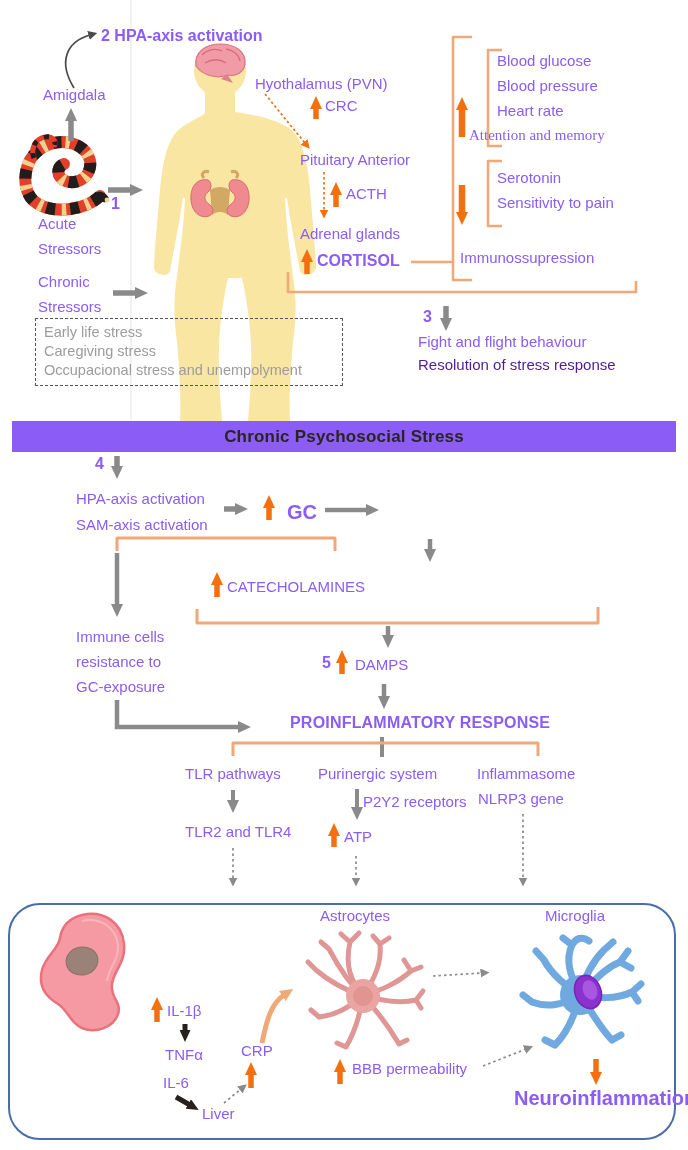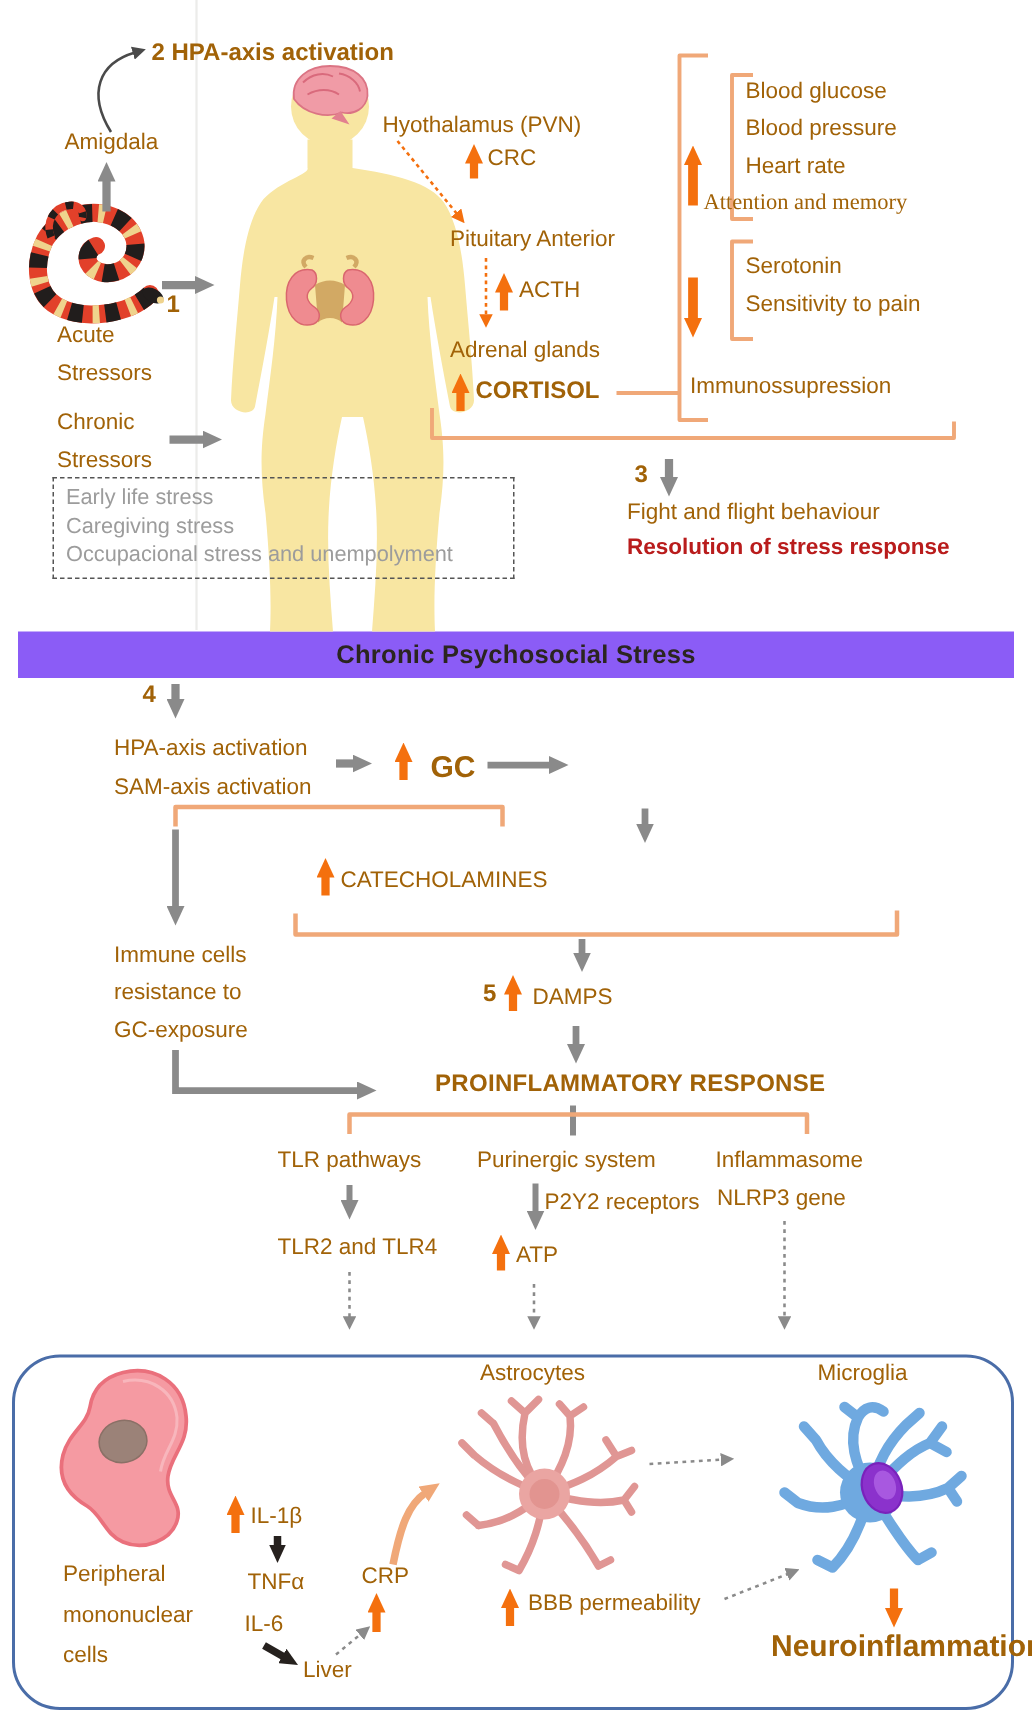--- a/index.html
+++ b/index.html
@@ -1,21 +1,21 @@
 <!DOCTYPE html>
 <html><head>
 <meta charset="utf-8">
 <style>
   html,body{margin:0;padding:0;background:#fff;}
   #canvas{position:relative;width:688px;height:1150px;background:#fff;overflow:hidden;
           font-family:"Liberation Sans","DejaVu Sans",sans-serif;color:#2e2a27;}
   #shapes{position:absolute;left:0;top:0;z-index:1;}
-  .lbl{position:absolute;z-index:2;font-size:15px;line-height:1.3;color:#a16207;white-space:pre-line;}
+  .lbl{position:absolute;z-index:2;font-size:15px;line-height:1.3;color:#8b5cf6;white-space:pre-line;}
   .b{font-weight:bold;}
-  .gray{color:#b91c1c;font-weight:bold;}
+  .gray{color:#4c1d95;}
   .fs16{font-size:16px;}
   .fs17{font-size:20px;}
   .lh25{line-height:25px;}
   .lh26{line-height:26px;}
   .lh27{line-height:27px;}
   #banner{position:absolute;left:12px;top:421px;width:664px;height:31px;background:#8b5cf6;z-index:0;
           display:flex;align-items:center;justify-content:center;}
   #banner .txt{font-weight:bold;font-size:17px;color:#2b2520;letter-spacing:.2px;}
   #dashed-box{position:absolute;left:35px;top:318px;width:308px;height:68px;border:1px dashed #555;z-index:2;box-sizing:border-box;}
   #dashed-box .txt{position:absolute;left:8px;top:4px;font-size:14.5px;line-height:19px;color:#9c9c9c;white-space:pre-line;}
@@ -223,23 +223,20 @@
   <div class="lbl b fs16" style="left:290px;top:713px;letter-spacing:.2px;">PROINFLAMMATORY RESPONSE</div>
 
   <div class="lbl" style="left:185px;top:764px;">TLR pathways</div>
   <div class="lbl" style="left:318px;top:764px;">Purinergic system</div>
   <div class="lbl" style="left:477px;top:764px;">Inflammasome</div>
   <div class="lbl" style="left:363px;top:792px;">P2Y2 receptors</div>
   <div class="lbl" style="left:478px;top:789px;">NLRP3 gene</div>
   <div class="lbl" style="left:185px;top:822px;">TLR2 and TLR4</div>
   <div class="lbl" style="left:344px;top:827px;">ATP</div>
 
-  <div class="lbl lh27" style="left:42px;top:1036px;">Peripheral
-mononuclear
-cells</div>
   <div class="lbl" style="left:167px;top:1001px;">IL-1β</div>
   <div class="lbl" style="left:165px;top:1045px;">TNFα</div>
   <div class="lbl" style="left:163px;top:1073px;">IL-6</div>
   <div class="lbl" style="left:202px;top:1104px;">Liver</div>
   <div class="lbl" style="left:241px;top:1041px;">CRP</div>
   <div class="lbl" style="left:320px;top:906px;">Astrocytes</div>
   <div class="lbl" style="left:545px;top:906px;">Microglia</div>
   <div class="lbl" style="left:352px;top:1059px;">BBB permeability</div>
   <div class="lbl b fs17" style="left:514px;top:1085px;">Neuroinflammation</div>
 

